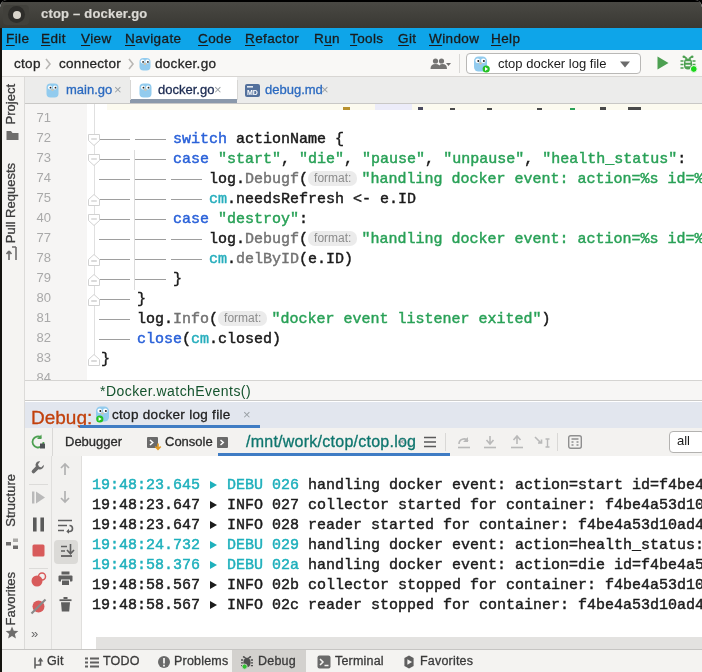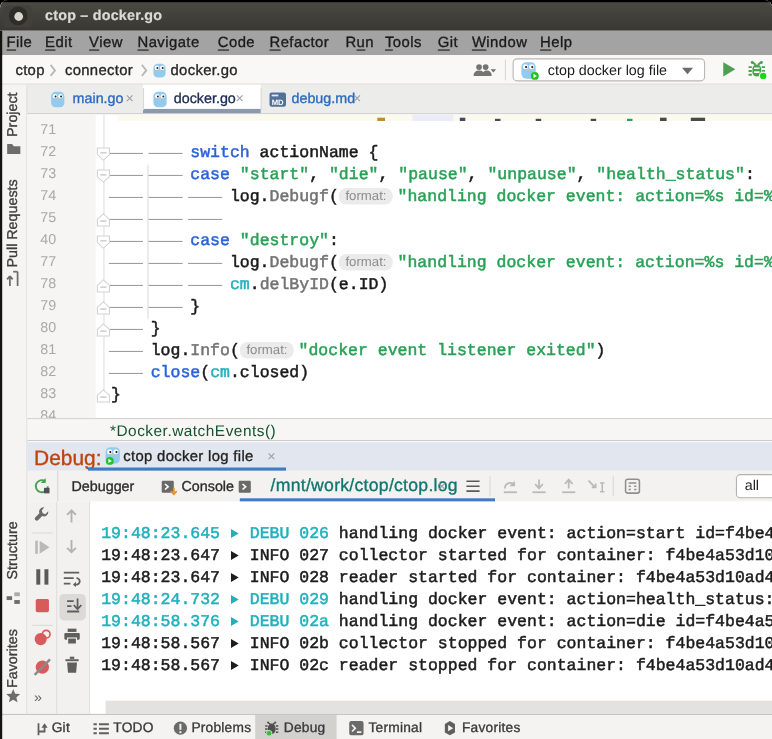--- a/index.html
+++ b/index.html
@@ -3,21 +3,21 @@
 *{margin:0;padding:0;box-sizing:border-box}
 html,body{width:702px;height:672px;overflow:hidden;background:#000;font-family:"Liberation Sans",sans-serif;position:relative}
 #win{position:absolute;left:0;top:0;width:702px;height:672px;background:#fff;border-radius:7px 7px 0 0;overflow:hidden}
 
 #title{position:absolute;left:0;top:0;width:702px;height:28px;background:linear-gradient(#4b4a45,#393833);border-radius:7px 7px 0 0}
 #tbtn{position:absolute;left:3px;top:5px;width:26px;height:20px;background:#41403b;border-radius:4px}
 #tbtn .ring{position:absolute;left:5px;top:1px;width:17px;height:17px;border-radius:50%;background:#2e2d2a}
 #tbtn .dot{position:absolute;left:9.5px;top:5.5px;width:8px;height:8px;border-radius:50%;background:#d9d5cc}
 #ttext{position:absolute;left:41px;top:6px;font-size:13px;font-weight:bold;color:#dcdad5;letter-spacing:.2px;-webkit-text-stroke:0.2px}
 
-#menu{position:absolute;left:0;top:28px;width:702px;height:25px;background:#a3a3a3;border-bottom:1px solid #e2e1df}
+#menu{position:absolute;left:0;top:28px;width:702px;height:25px;background:#0ea5e9;border-bottom:1px solid #e2e1df}
 #menu span{position:absolute;top:3px;font-size:13.5px;color:#1b1b1b;-webkit-text-stroke:0.3px;letter-spacing:0.4px}
 #menu u{text-decoration:underline;text-underline-offset:2px}
 
 #nav{position:absolute;left:0;top:50px;width:702px;height:27px;background:#f9f8f6;border-bottom:1px solid #d8d6d3}
 .crumb{position:absolute;top:6px;font-size:13.5px;color:#262626;-webkit-text-stroke:0.3px;letter-spacing:0.3px}
 #combo{position:absolute;left:466px;top:3px;width:175px;height:21px;background:#fff;border:1px solid #b9b8b6;border-radius:4px}
 #combo .ct{position:absolute;left:31px;top:2px;font-size:13px;color:#1b1b1b}
 
 #tabbar{position:absolute;left:0;top:77px;width:702px;height:27px;background:#ececeb;border-bottom:1px solid #c9c8c6}
 #tab2{position:absolute;left:130px;top:0;width:106.5px;height:26px;background:#fff}
@@ -243,20 +243,21 @@
       <div class="dash" style="left:146px;top:155px;width:31px"></div>
 <div class="dash" style="left:74px;top:175px;width:31px"></div>
       <div class="dash" style="left:110px;top:175px;width:31px"></div>
 <div class="dash" style="left:74px;top:195px;width:31px"></div>
 <div class="dash" style="left:74px;top:215px;width:31px"></div>
 <div class="dash" style="left:74px;top:235px;width:31px"></div>
 
 <div class="cl" style="left:148px;top:26px"><span class="kw">switch</span> actionName {</div>
 <div class="cl" style="left:148px;top:46px"><span class="kw">case</span> <span class="st">"start"</span>, <span class="st">"die"</span>, <span class="st">"pause"</span>, <span class="st">"unpause"</span>, <span class="st">"health_status"</span>:</div>
 <div class="cl" style="left:184px;top:66px">log.<span class="fn">Debugf</span>(<span class="inlay">format:</span><span class="st">"handling docker event: action=%s id=%s"</span>, e.Action, e.ID)</div>
+<div class="cl" style="left:184px;top:86px"><span class="cm2">cm</span>.needsRefresh &lt;- e.ID</div>
 <div class="cl" style="left:148px;top:106px"><span class="kw">case</span> <span class="st">"destroy"</span>:</div>
 <div class="cl" style="left:184px;top:126px">log.<span class="fn">Debugf</span>(<span class="inlay">format:</span><span class="st">"handling docker event: action=%s id=%s"</span>, e.Action, e.ID)</div>
 <div class="cl" style="left:184px;top:146px"><span class="cm2">cm</span>.<span class="fn">delByID</span>(e.ID)</div>
 <div class="cl" style="left:148px;top:166px">}</div>
 <div class="cl" style="left:112px;top:186px">}</div>
 <div class="cl" style="left:112px;top:206px">log.<span class="fn">Info</span>(<span class="inlay">format:</span><span class="st">"docker event listener exited"</span>)</div>
 <div class="cl" style="left:112px;top:226px"><span class="kw">close</span>(<span class="cm2">cm</span>.closed)</div>
 <div class="cl" style="left:76px;top:246px">}</div>
 
 <svg style="left:63px;top:30px" width="12" height="12" viewBox="0 0 12 12">

